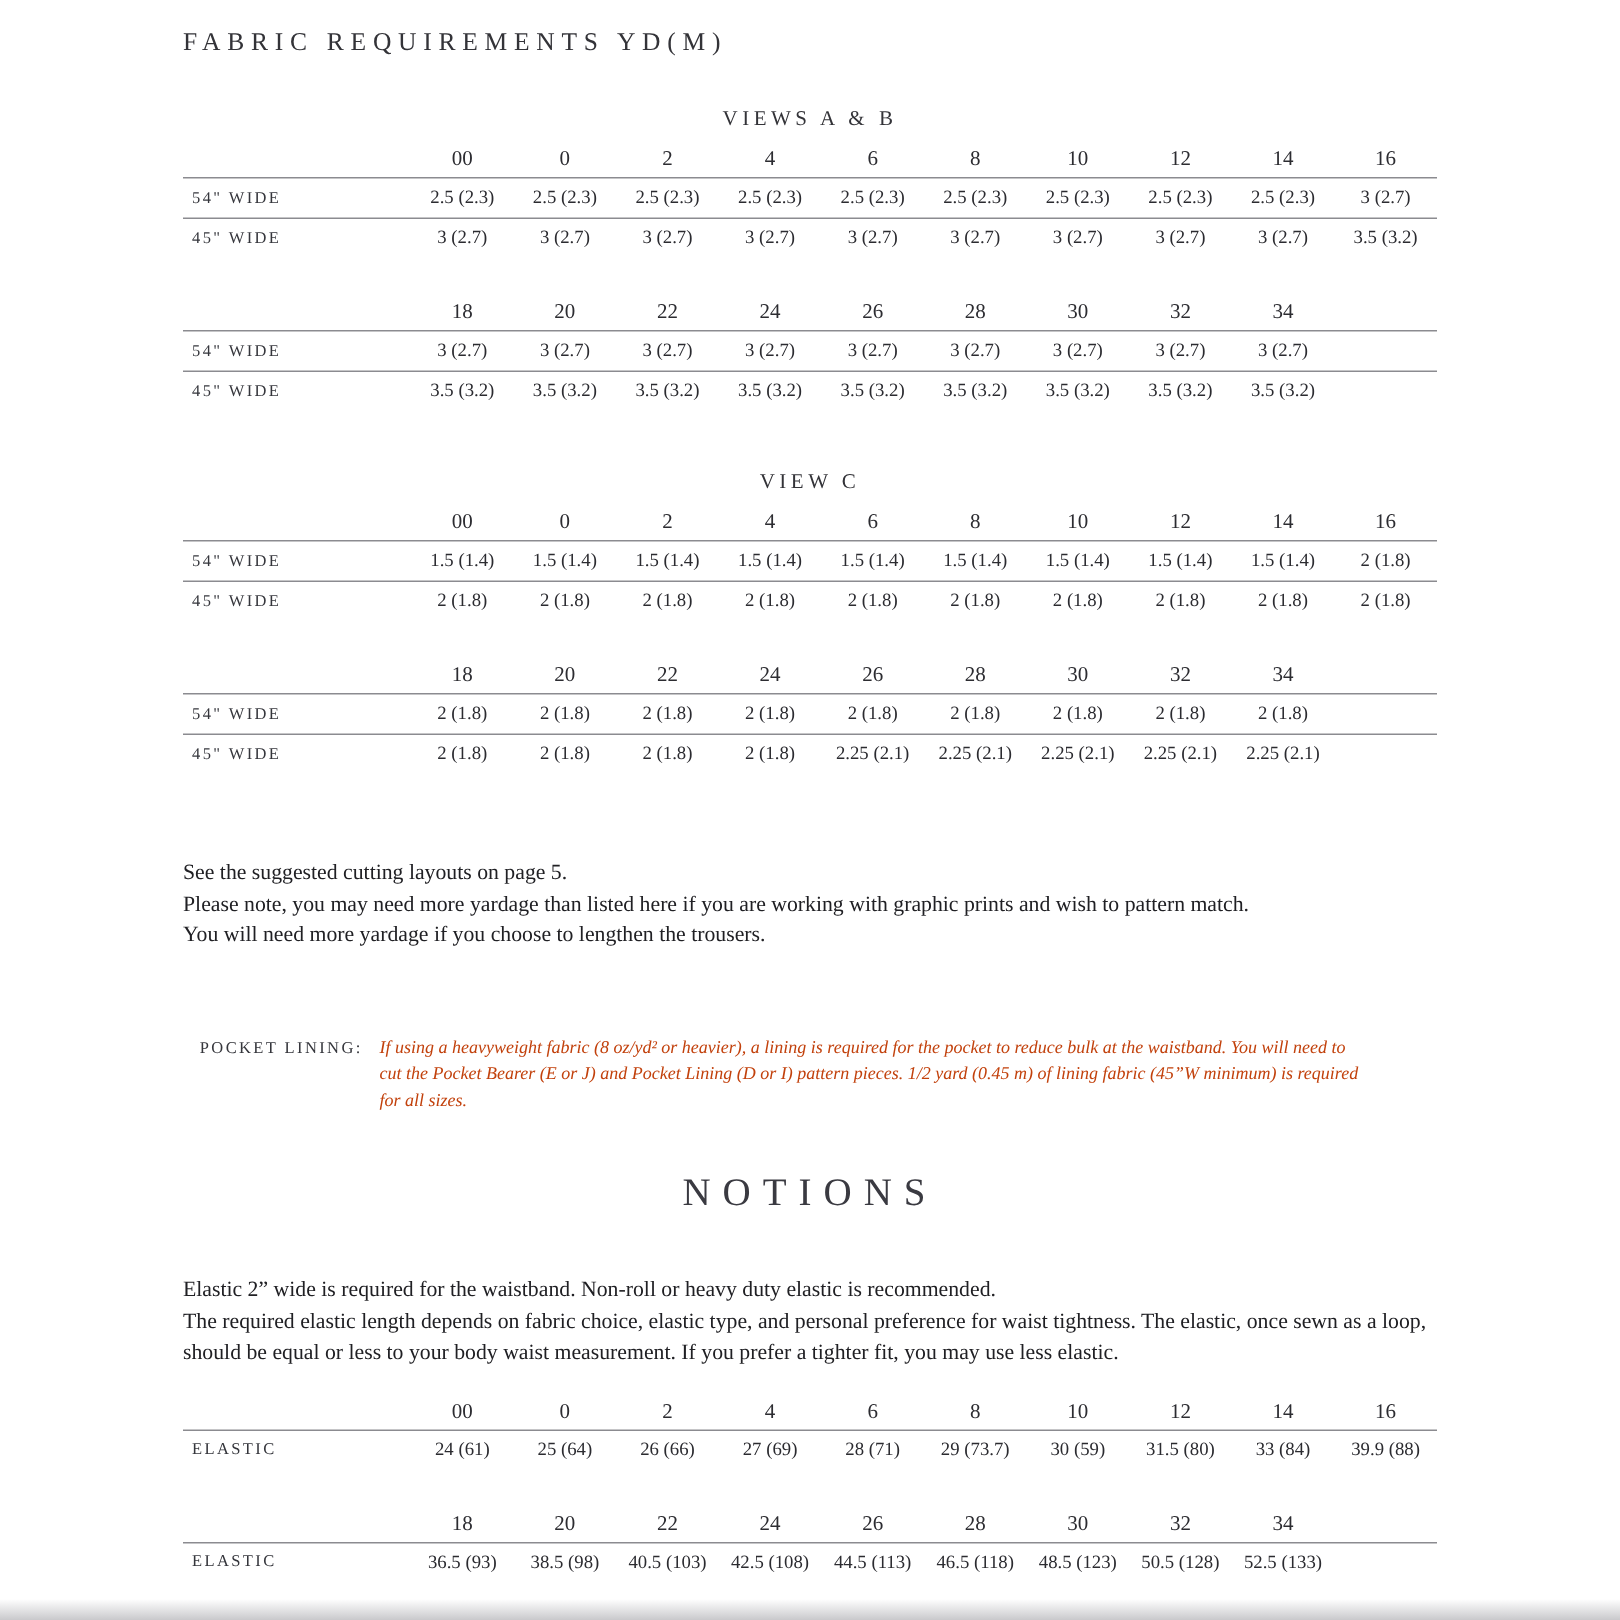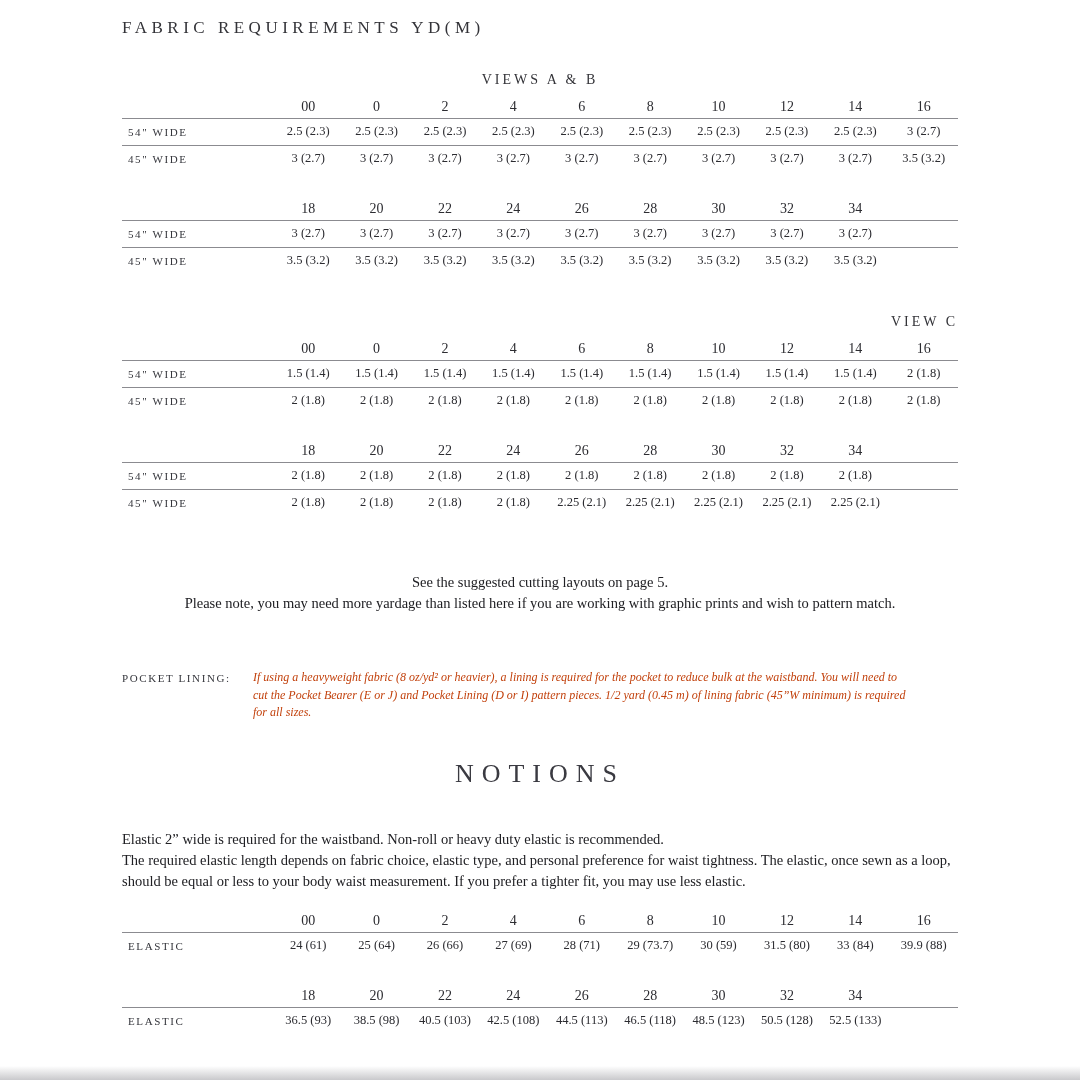--- a/index.html
+++ b/index.html
@@ -23,21 +23,21 @@
     color: #333338;
     font-weight: normal;
   }
   .section-heading {
     text-align: center;
     font-size: 14px;
     letter-spacing: 3px;
     color: #333338;
   }
   .heading-ab { margin-top: 34px; }
-  .heading-c  { margin-top: 40px; text-align: right; }
+  .heading-c  { margin-top: 40px; }
   .notions-heading {
     margin-top: 38px;
     text-align: center;
     font-size: 26px;
     letter-spacing: 8px;
     color: #3a3a41;
   }
   
   .trow { display: flex; align-items: center; }
   .rlabel {
@@ -60,32 +60,32 @@
   .rule  { border-top: 1.6px solid #8b8b90; }
   .block2 { margin-top: 26px; }
   .elastic-block { margin-top: 18px; }
   .elastic-block2 { margin-top: 26px; }
   
   .notes {
     margin-top: 56px;
     font-size: 14.5px;
     line-height: 1.42;
     color: #202024;
-    text-align: center;
   }
   .pocket {
     margin-top: 56px;
     display: flex;
   }
   .pocket-label {
     flex: 0 0 131px;
     font-size: 11px;
     letter-spacing: 1.6px;
     color: #35363c;
     padding-top: 3px;
+    text-align: center;
   }
   .pocket-text {
     flex: 0 0 660px;
     font-size: 12px;
     line-height: 1.45;
     color: #c2410c;
     font-style: italic;
   }
   .notions-para {
     margin-top: 40px;
@@ -279,20 +279,21 @@
           <div class="cell vcell">2.25 (2.1)</div>
           <div class="cell vcell">2.25 (2.1)</div>
           <div class="cell vcell">2.25 (2.1)</div>
           <div class="cell vcell">2.25 (2.1)</div>
         </div>
     </div>
 
     <div class="notes">
       <div>See the suggested cutting layouts on page 5.</div>
       <div>Please note, you may need more yardage than listed here if you are working with graphic prints and wish to pattern match.</div>
+      <div>You will need more yardage if you choose to lengthen the trousers.</div>
     </div>
 
     <div class="pocket">
       <div class="pocket-label">POCKET LINING:</div>
       <div class="pocket-text">If using a heavyweight fabric (8 oz/yd² or heavier), a lining is required for the pocket to reduce bulk at the waistband. You will need to cut the Pocket Bearer (E or J) and Pocket Lining (D or I) pattern pieces. 1/2 yard (0.45 m) of lining fabric (45”W minimum) is required for all sizes.</div>
     </div>
 
     <div class="notions-heading">NOTIONS</div>
 
     <div class="notions-para">

